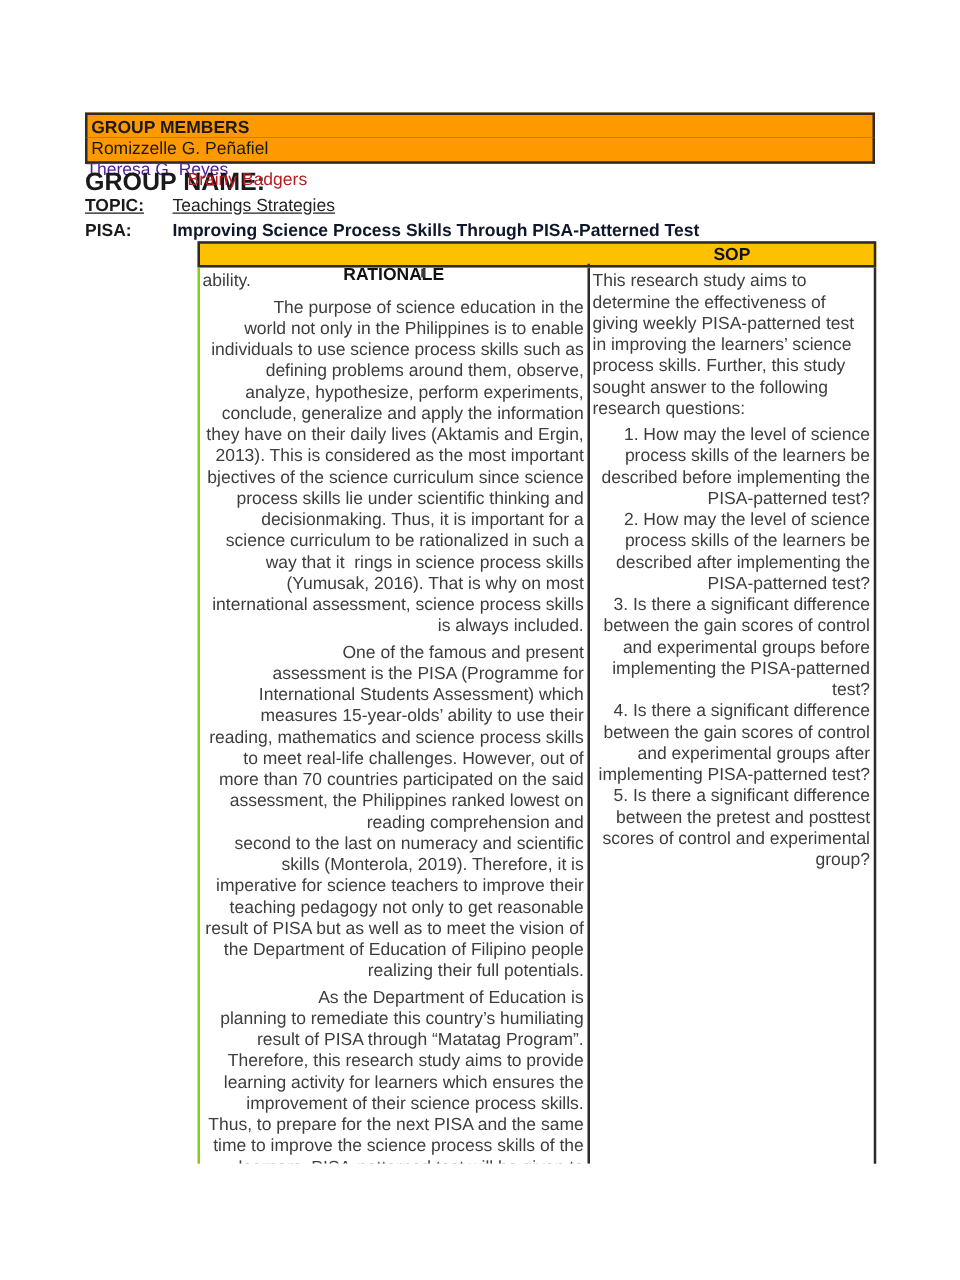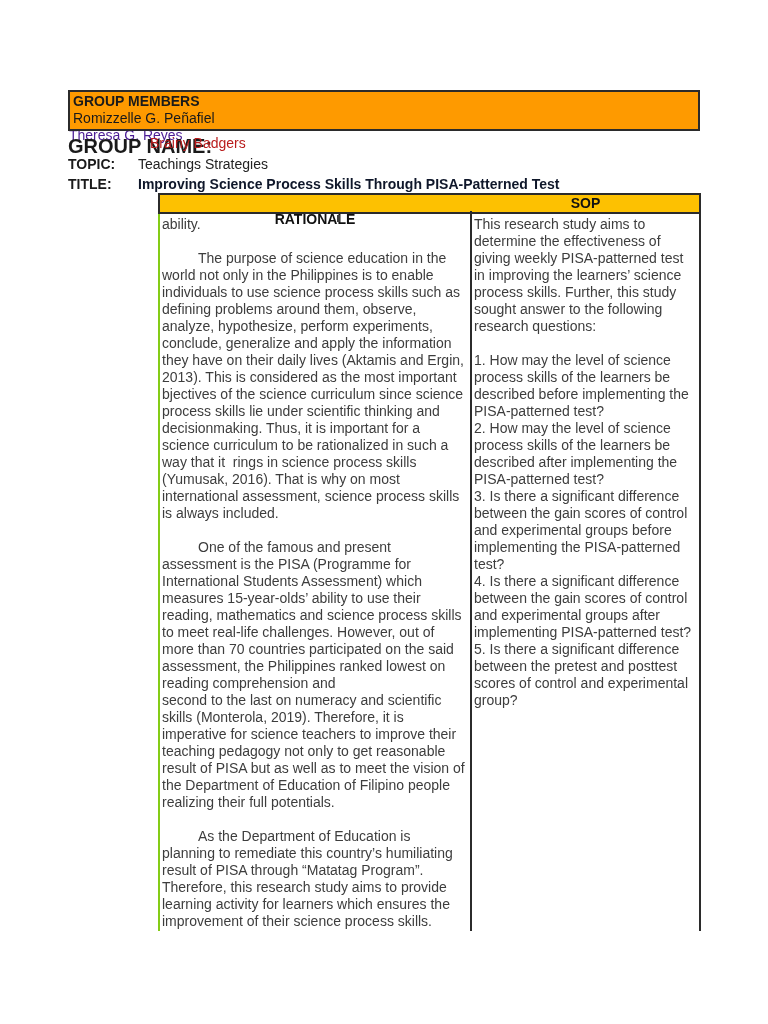--- a/index.html
+++ b/index.html
@@ -19,21 +19,21 @@
   }
   .bar-members { top:90px; height:22px; line-height:18px; font-weight:bold; }
   .bar-member1 { top:110px; height:21px; line-height:17px; border-top:none; }
 
   .member2 { left:69px; top:127px; font-size:14px; z-index:1; color:#4c1d95; }
   .group-name-label { left:68px; top:135px; font-size:20px; font-weight:bold; z-index:3; }
   .group-name-value { left:150px; top:135px; font-size:14px; z-index:3; color:#b91c1c; }
 
   .meta-label { left:68px; font-size:14px; font-weight:bold; }
   .meta-value { left:138px; font-size:14px; color:#222; }
-  .topic-row { top:156px; }
+  .topic-row { top:156px;text-decoration:underline; }
   .title-row { top:176px; }
   .title-value { font-weight:bold; color:#0f172a; }
 
   
   .doc-table { left:158px; top:193px; width:543px; z-index:1; }
   .thead {
     display:flex; height:21px; background:#FDC101;
     border:2px solid #2b2b2b;
   }
   .th {
@@ -48,21 +48,21 @@
   }
   .cell {
     position:relative; overflow:hidden;
     font-size:14px; line-height:17px; color:#3d3d3d;
     padding:2px 3px 0 2px;
   }
   .cell-rationale { width:312px; border-right:2px solid #2b2b2b; }
   .cell-sop { flex:1; }
 
   .para { margin:0; white-space:pre-wrap; }
-  .para + .para { margin-top:17px; }
+  .para + .para { margin-top:4px;text-align:right; }
   .indent { text-indent:36px; }
 
   .clipped-fragment {
     position:absolute; left:177px; top:1px;
     width:3px; height:7px; background:#3d3d3d;
   }
 </style>
 </head>
 <body>
 
@@ -73,21 +73,21 @@
   <span>Romizzelle G. Peñafiel</span>
 </div>
 <div class="abs member2">Theresa G. Reyes</div>
 
 <div class="abs group-name-label">GROUP NAME:</div>
 <div class="abs group-name-value">Brainy Badgers</div>
 
 <div class="abs meta-label topic-row">TOPIC:</div>
 <div class="abs meta-value topic-row">Teachings Strategies</div>
 
-<div class="abs meta-label title-row">TITLE:</div>
+<div class="abs meta-label title-row">PISA:</div>
 <div class="abs meta-value title-value title-row">Improving Science Process Skills Through PISA-Patterned Test</div>
 
 <div class="abs doc-table">
   <div class="thead">
     <div class="th th-rationale">RATIONALE</div>
     <div class="th th-sop">SOP</div>
   </div>
   <div class="tbody">
     <div class="cell cell-rationale" id="rationale-cell">
       <span class="clipped-fragment"></span>

